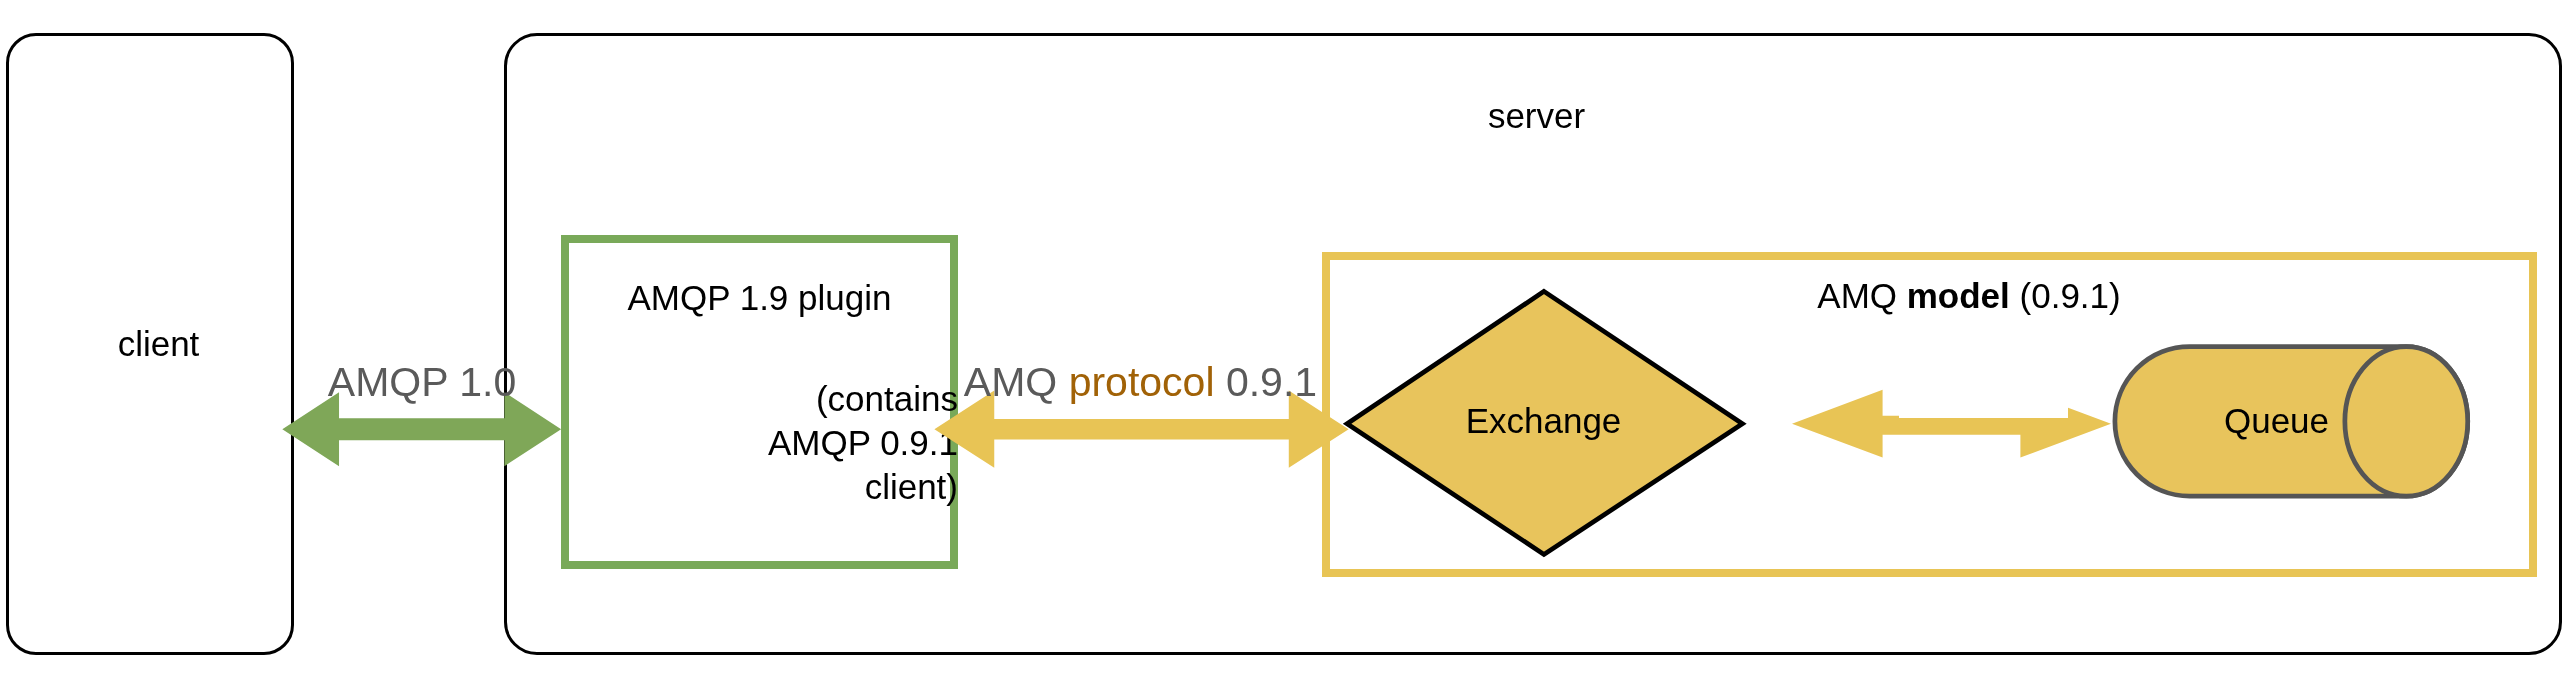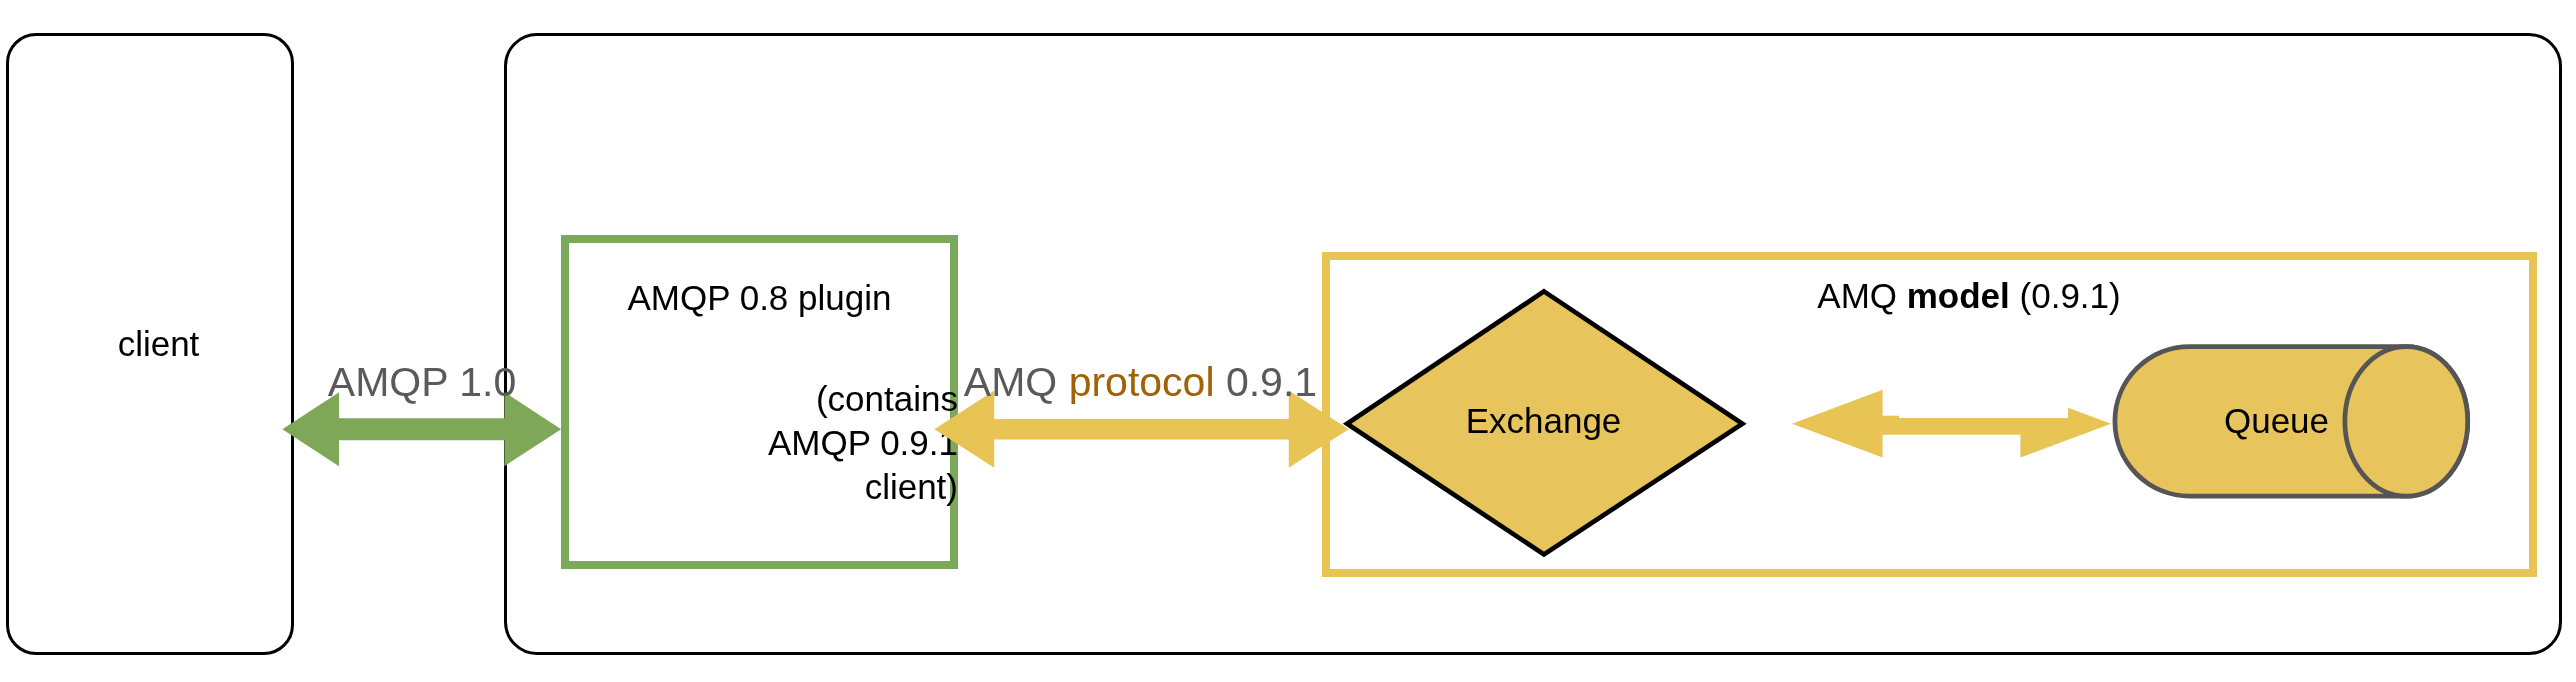--- a/index.html
+++ b/index.html
@@ -119,23 +119,24 @@
 </style>
 </head>
 <body>
 
 <div id="stage">
 
   <div id="client-box" class="outer-box"></div>
   <div id="client-label" class="node-label">client</div>
 
   <div id="server-box" class="outer-box"></div>
+  <div id="server-label" class="node-label">server</div>
 
   <div id="plugin-box"></div>
-  <div id="plugin-title">AMQP 0.8 plugin</div>
+  <div id="plugin-title">AMQP 1.9 plugin</div>
   <div id="plugin-sub">(contains
 AMQP 0.9.1
 client)</div>
 
   <div id="model-box"></div>
   <div id="model-label"><span>AMQ </span><b>model</b><span> (0.9.1)</span></div>
 
   <svg id="arrow-layer" viewBox="0 0 3270 866" width="2576" height="682">
 
     <polygon fill="#7FA758" points="358,545 430,498 430,531 640,531 640,498 712,545 640,592 640,559 430,559 430,592"></polygon>

